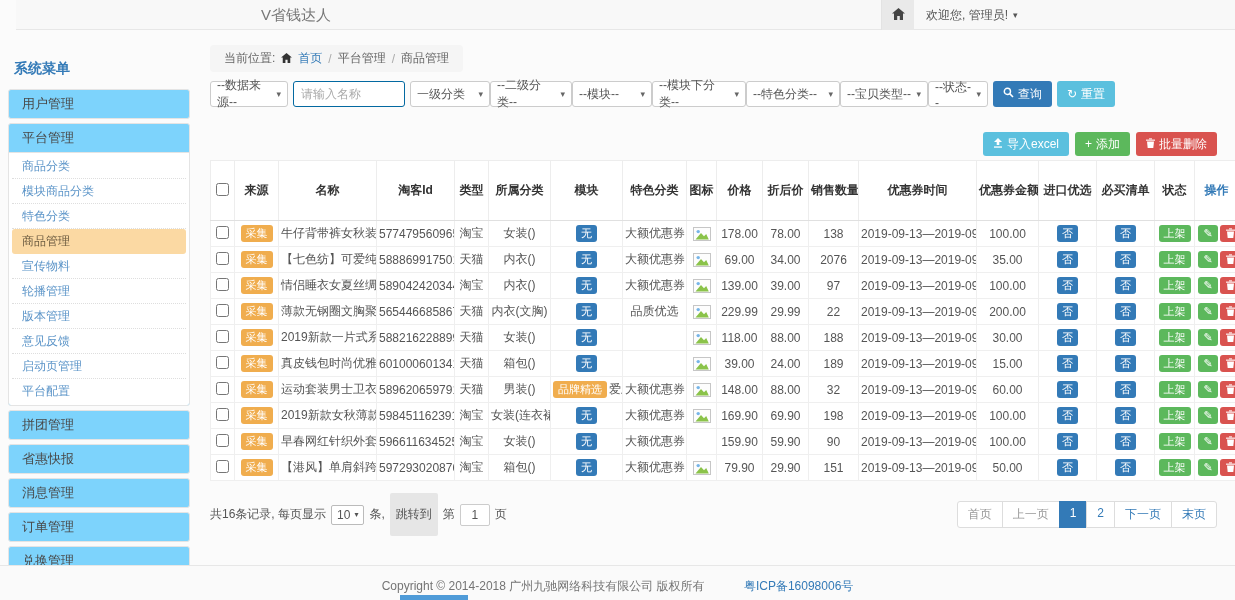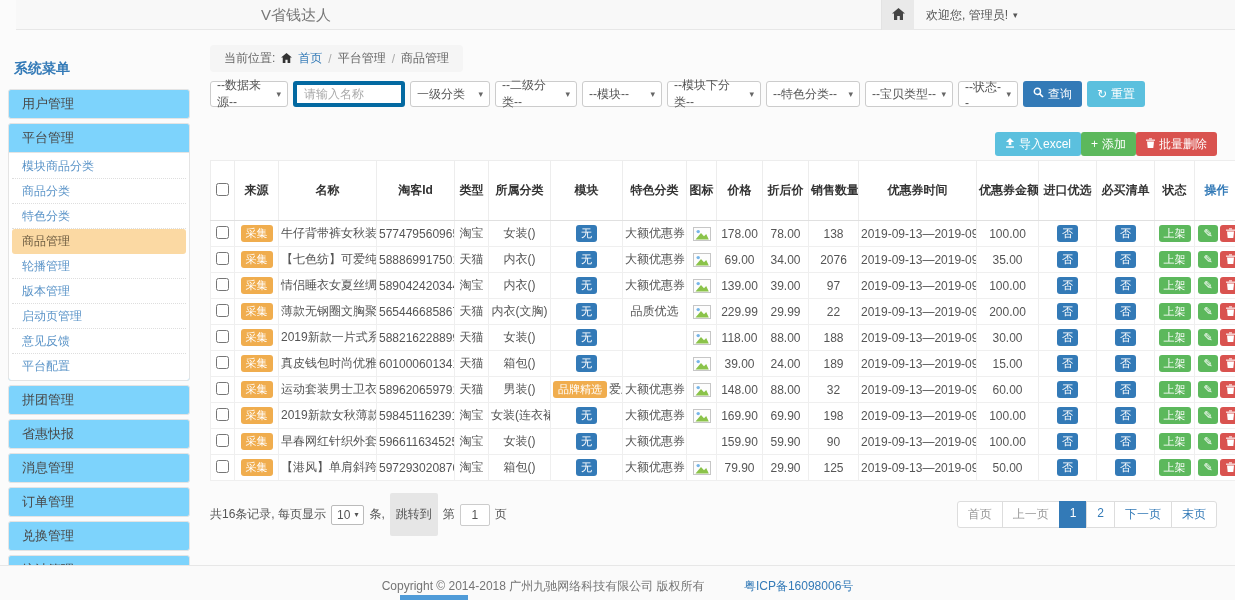--- a/index.html
+++ b/index.html
@@ -39,34 +39,34 @@
   .breadcrumb { display:inline-flex; align-items:center; gap:6px; background:#f5f5f5;
     border-radius:4px; padding:5px 14px; font-size:12px; color:#666; }
   .bc-home { color:#337ab7; cursor:pointer; }
   .bc-sep { color:#aaa; }
 
   .filter-row { margin-top:9px; display:flex; align-items:center; gap:5px; }
   .fselect { height:26px; border:1px solid #ccc; border-radius:3px; background:#fff;
     display:flex; align-items:center; justify-content:space-between; padding:0 6px;
     font-size:12px; color:#555; cursor:pointer; flex-shrink:0; }
   .caret { font-size:9px; color:#666; margin-left:4px; }
-  .finput { width:112px; height:26px; border:4px solid #0369a1; border-radius:3px; padding:0 7px;
+  .finput { width:112px; height:26px; border:1px solid #0369a1; border-radius:3px; padding:0 7px;
     font-size:12px; color:#555; font-family:inherit; }
   .finput::placeholder { color:#aaa; }
-  .fgroup { display:flex; gap:5px; }
+  .fgroup { display:flex; }
 
   .btn { display:inline-flex; align-items:center; gap:4px; border:none; border-radius:3px;
     color:#fff; font-size:12px; padding:0 10px; height:26px; cursor:pointer; font-family:inherit; }
   .btn-primary { background:#337ab7; }
   .btn-info { background:#5bc0de; }
   .btn-success { background:#5cb85c; }
   .btn-danger { background:#d9534f; }
   .ricon { font-size:12px; }
 
-  .toolbar { margin-top:25px; display:flex; justify-content:flex-end; }
+  .toolbar { margin-top:25px; display:flex; justify-content:flex-end; gap:6px; }
   .toolbar .btn { height:24px; }
 
   
   table.grid { margin-top:4px; width:100%; border-collapse:collapse; table-layout:fixed;
     background:#fff; font-size:12px; color:#555; }
   .grid th { border:1px solid #ededed; border-bottom:1px solid #e0e0e0; padding:21px 2px;
     font-weight:bold; color:#333; text-align:center; white-space:nowrap; overflow:hidden; }
   .grid th.op-col { color:#337ab7; }
   .grid td { border:1px solid #efefef; padding:3px 2px; height:26px; text-align:center;
     white-space:nowrap; overflow:hidden; }
@@ -128,28 +128,29 @@
 
 <div class="sidebar">
   <div class="sidebar-title">系统菜单</div>
   <div id="sidebar-menu">
       <div class="menu-group">
         <div class="menu-group-head">用户管理</div>
       </div>
       <div class="menu-group">
         <div class="menu-group-head">平台管理</div>
         <div class="submenu">
+          <div class="submenu-item">商品分类</div>
           <div class="submenu-item">模块商品分类</div>
-          <div class="submenu-item">商品分类</div>
           <div class="submenu-item">特色分类</div>
           <div class="submenu-item active">商品管理</div>
+          <div class="submenu-item">宣传物料</div>
           <div class="submenu-item">轮播管理</div>
           <div class="submenu-item">版本管理</div>
+          <div class="submenu-item">意见反馈</div>
           <div class="submenu-item">启动页管理</div>
-          <div class="submenu-item">意见反馈</div>
           <div class="submenu-item">平台配置</div>
         </div>
       </div>
       <div class="menu-group">
         <div class="menu-group-head">拼团管理</div>
       </div>
       <div class="menu-group">
         <div class="menu-group-head">省惠快报</div>
       </div>
       <div class="menu-group">
@@ -579,21 +580,21 @@
           <td>箱包()</td>
           <td><span class="badge b-blue">无</span></td>
           <td>大额优惠券</td>
           <td><span><svg class="thumb" width="18" height="14" viewBox="0 0 18 14">
                 <rect x="0.5" y="0.5" width="17" height="13" fill="#fdfdfd" stroke="#c6c6c6"></rect>
                 <circle cx="5.2" cy="4.6" r="1.7" fill="#76b5e8"></circle>
                 <path d="M2.5 12.5 L8 6 L11 9.2 L13.2 7 L15.8 12.5 Z" fill="#8bc34a"></path>
               </svg></span></td>
           <td>79.90</td>
           <td>29.90</td>
-          <td>125</td>
+          <td>151</td>
           <td>2019-09-13—2019-09-18</td>
           <td>50.00</td>
           <td><span class="badge b-blue b-toggle">否</span></td>
           <td><span class="badge b-blue b-toggle">否</span></td>
           <td><span class="badge b-green">上架</span></td>
           <td><button class="btn-mini btn-edit">✎</button><button class="btn-mini btn-del">
               <span><svg width="9" height="10" viewBox="0 0 9 10">
                   <rect x="0" y="1.6" width="9" height="1.1" fill="#fff"></rect>
                   <rect x="3" y="0.4" width="3" height="1" fill="#fff"></rect>
                   <path d="M1 3.4 h7 L7.3 10 H1.7 Z" fill="#fff"></path>

